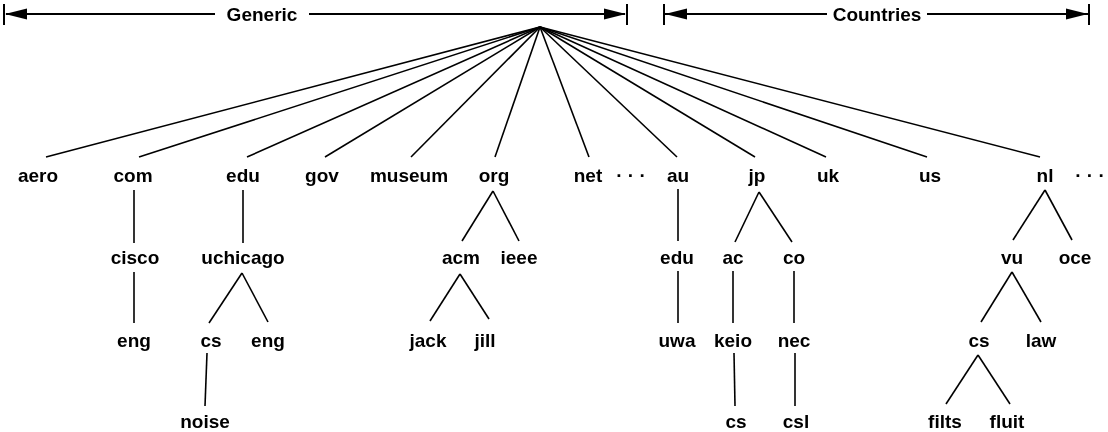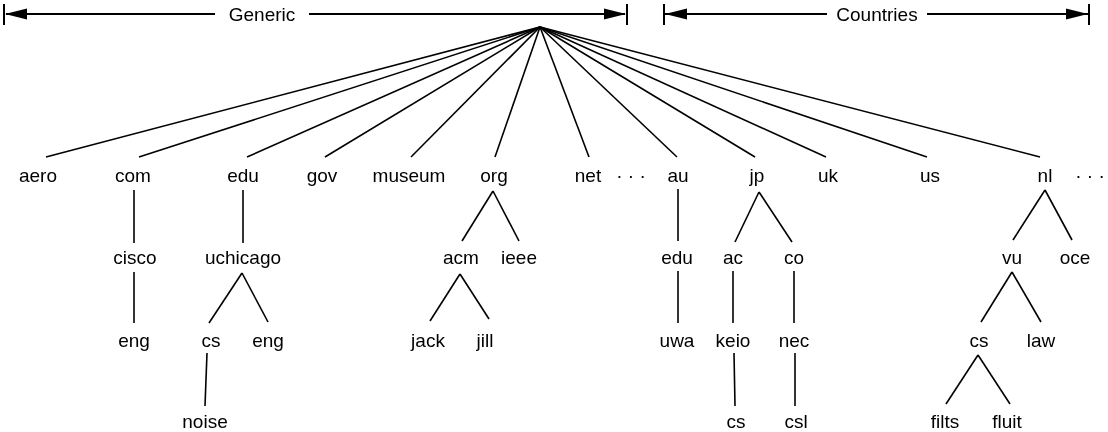--- a/index.html
+++ b/index.html
@@ -1,18 +1,18 @@
 <!DOCTYPE html>
 <html style="--line: #000000; --text: #000000; --bg: #ffffff;"><head>
 <meta charset="utf-8">
 <style>
   :root { --line:#000; --text:#000; --bg:#fff; }
   * { margin:0; padding:0; box-sizing:border-box; }
   body { background:var(--bg); font-family:"Liberation Sans", sans-serif; }
-  .stage { position:relative; width:1108px; height:432px; background:var(--bg); overflow:hidden; }
+  .stage { position:relative; width:1108px; height:432px; background:var(--bg); overflow:hidden;font-weight:bold; }
   svg { display:block; }
   .edge { stroke:var(--line); stroke-width:1.6; fill:none; }
   .bracket-line { stroke:var(--line); stroke-width:2; fill:none; }
   .tick { stroke:var(--line); stroke-width:2; fill:none; }
   .arrowhead { fill:var(--line); stroke:none; }
   .node-label { fill:var(--text); font-family:"Liberation Sans", sans-serif; font-size:19px; text-anchor:middle; }
   .bracket-label { fill:var(--text); font-family:"Liberation Sans", sans-serif; font-size:19px; text-anchor:middle; }
   .label-bg { fill:var(--bg); stroke:none; }
 </style>
 </head>

